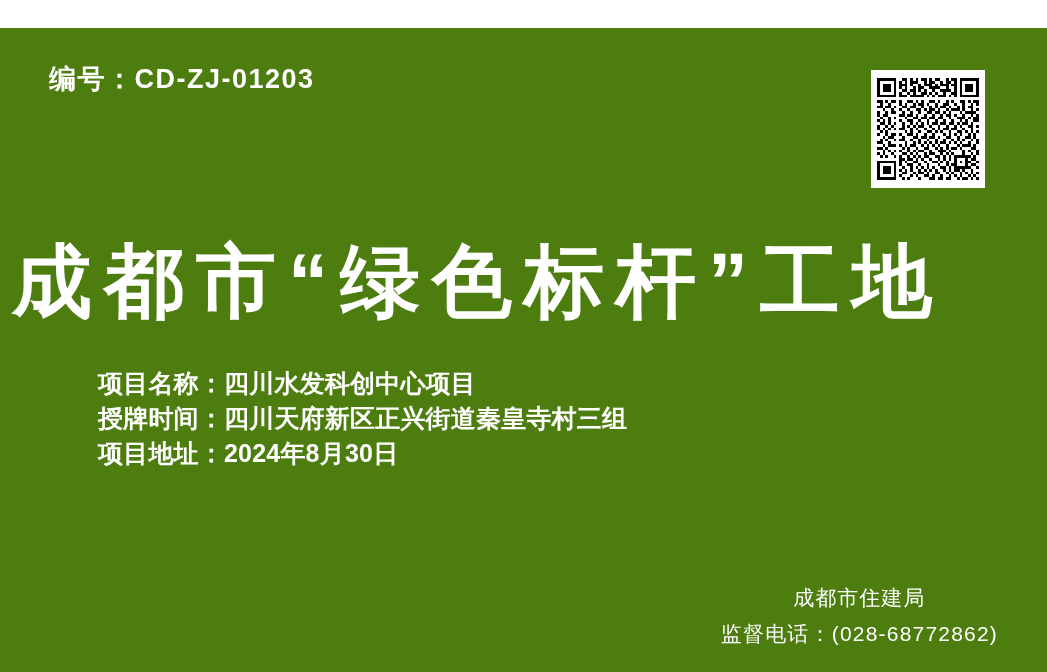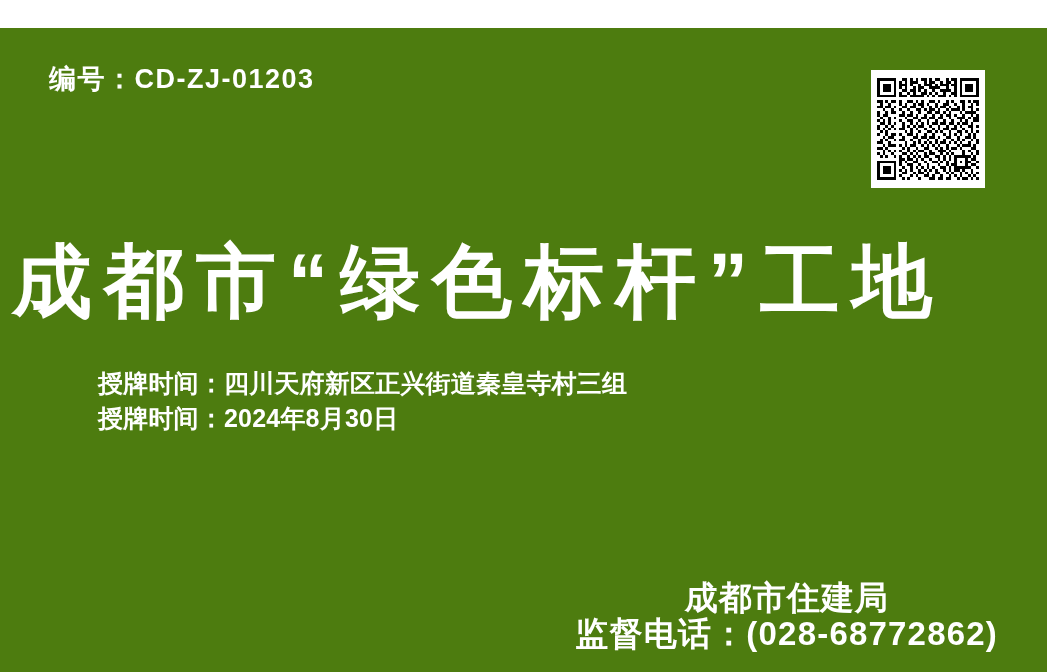--- a/index.html
+++ b/index.html
@@ -82,22 +82,22 @@
 
   
   .footer {
     position: absolute;
     right: 49px;
     bottom: 48px;
     text-align: center;
     color: #ffffff;
   }
   .footer-line {
-    font-size: 33px;
-    font-weight: 700;
+    font-size: 21px;
+    font-weight: 400;
     line-height: 36px;
     white-space: nowrap;
     letter-spacing: 1px;
   }
   .footer-line.phone {
     letter-spacing: 1.2px;
     text-align: right;
   }
 </style>
 </head>
@@ -515,22 +515,23 @@
           <rect x="31" y="36" width="2" height="1"></rect>
         <rect x="34" y="36" width="1" height="1"></rect>
           <rect x="36" y="36" width="1" height="1"></rect>
       </g>
     </svg>
   </div>
 
   <div class="main-title">成都市“绿色标杆”工地</div>
 
   <div class="info">
+    <div class="info-line">项目名称：四川水发科创中心项目</div>
     <div class="info-line">授牌时间：四川天府新区正兴街道秦皇寺村三组</div>
-    <div class="info-line">授牌时间：2024年8月30日</div>
+    <div class="info-line">项目地址：2024年8月30日</div>
   </div>
 
   <div class="footer">
     <div class="footer-line">成都市住建局</div>
     <div class="footer-line phone">监督电话：(028-68772862)</div>
   </div>
 
 </div>
 
 </body></html>

